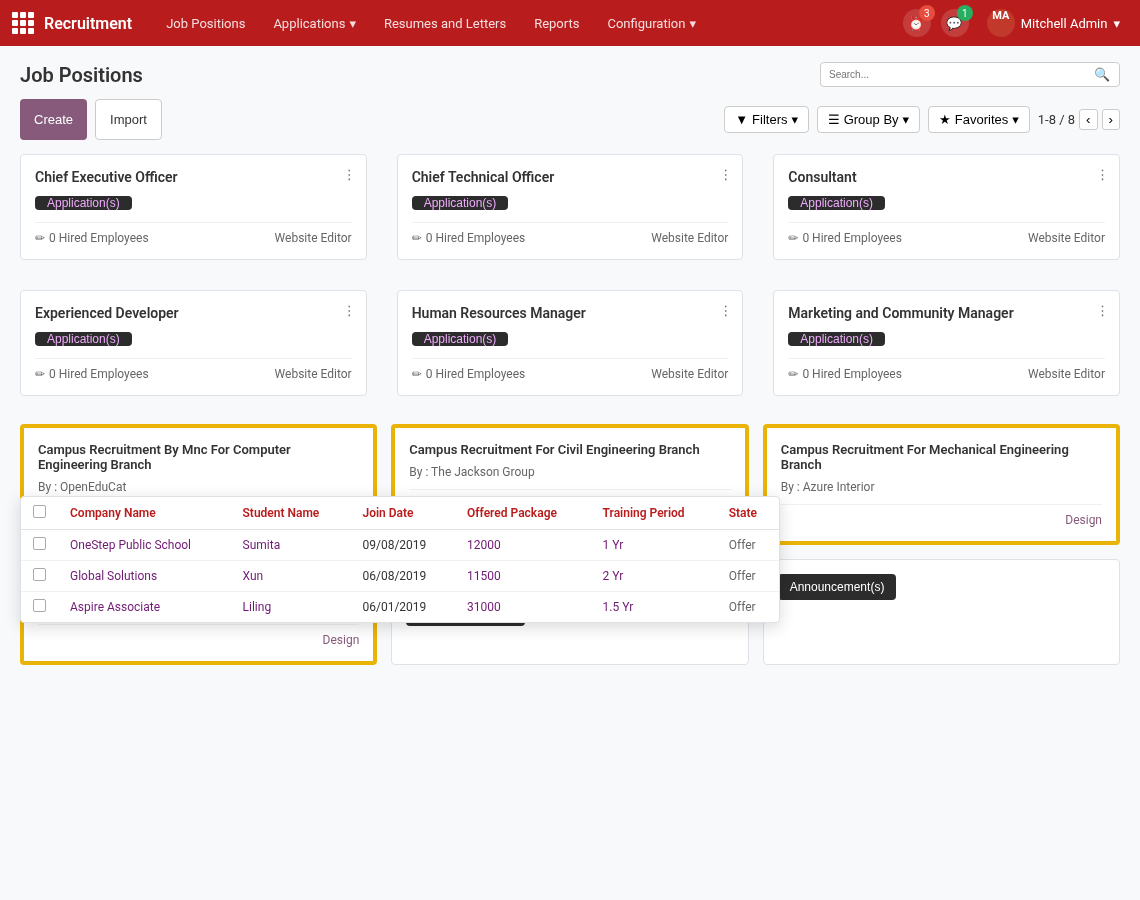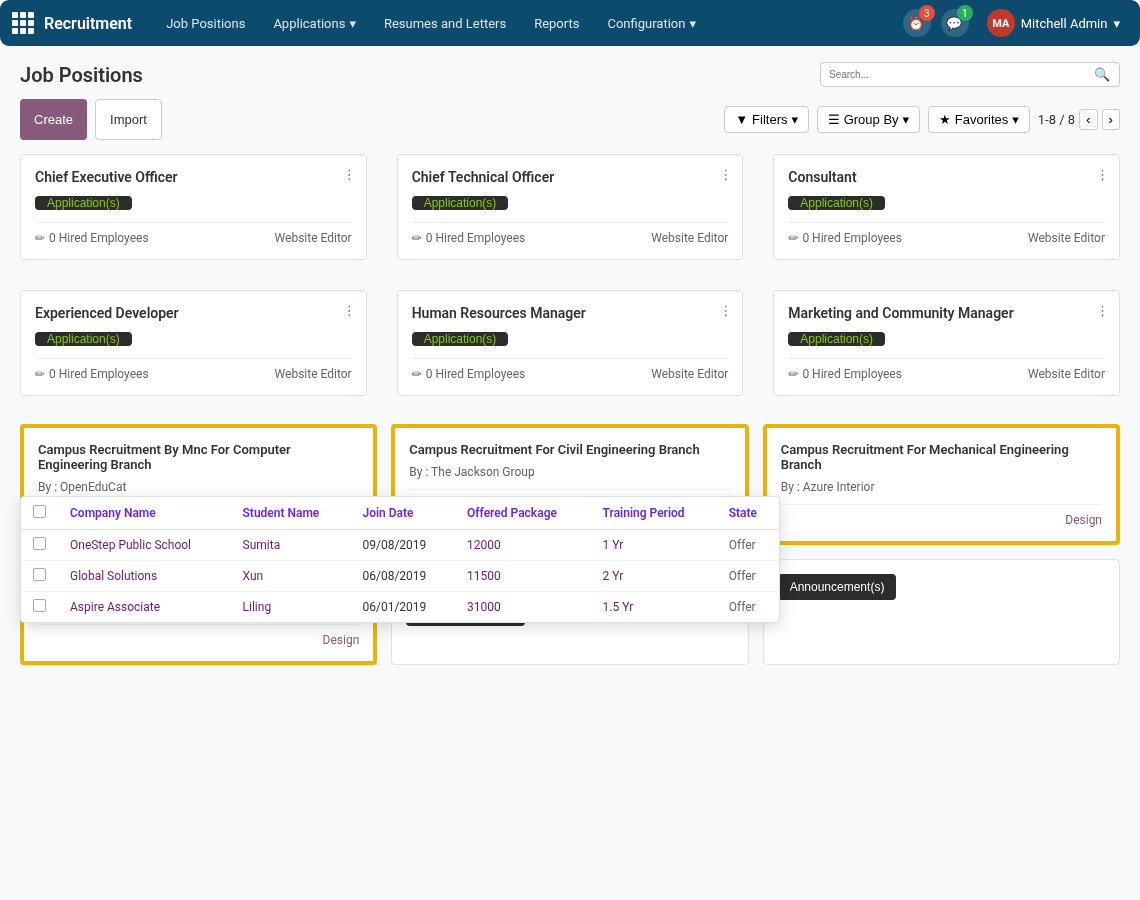--- a/index.html
+++ b/index.html
@@ -1,31 +1,31 @@
 <!DOCTYPE html>
 <html><head>
   <meta charset="utf-8">
   <style>
     * { box-sizing: border-box; margin: 0; padding: 0; }
     body { font-family: -apple-system, BlinkMacSystemFont, 'Segoe UI', Roboto, sans-serif; font-size: 13px; background: #f8f9fa; color: #333; width: 1140px; height: 900px; overflow: hidden; }
 
     
-    .navbar { background: #0c4a6e; display: flex; align-items: center; padding: 0 12px; height: 46px; color: white; border-radius: 9px; }
+    .navbar { background: #b91c1c; display: flex; align-items: center; padding: 0 12px; height: 46px; color: white; }
     .navbar-brand { display: flex; align-items: center; gap: 10px; color: white; font-size: 16px; font-weight: 600; margin-right: 20px; }
     .grid-icon { display: grid; grid-template-columns: repeat(3,6px); grid-template-rows: repeat(3,6px); gap: 2px; }
     .grid-dot { width: 6px; height: 6px; background: white; border-radius: 1px; }
     .nav-menu { display: flex; align-items: center; gap: 0; flex: 1; }
     .nav-item { color: rgba(255,255,255,0.85); padding: 0 14px; height: 46px; display: flex; align-items: center; cursor: pointer; font-size: 13px; gap: 4px; }
     .nav-right { display: flex; align-items: center; gap: 10px; margin-left: auto; }
     .nav-badge { position: relative; display: inline-flex; align-items: center; justify-content: center; }
     .badge-icon { width: 28px; height: 28px; background: rgba(255,255,255,0.15); border-radius: 50%; display: flex; align-items: center; justify-content: center; cursor: pointer; }
     .badge-count { position: absolute; top: -4px; right: -4px; background: #e74c3c; color: white; border-radius: 50%; width: 16px; height: 16px; font-size: 10px; display: flex; align-items: center; justify-content: center; }
     .badge-count.green { background: #27ae60; }
     .user-menu { display: flex; align-items: center; gap: 6px; cursor: pointer; padding: 4px 8px; border-radius: 4px; }
-    .user-avatar { width: 28px; height: 28px; background: #c0392b; border-radius: 50%; display: flex; align-items: center; justify-content: center; color: white; font-size: 11px; font-weight: bold; }
+    .user-avatar { width: 28px; height: 28px; background: #c0392b; border-radius: 50%; display: flex; align-items: flex-start; justify-content: center; color: white; font-size: 11px; font-weight: bold; }
 
     
     .content { padding: 16px 20px; background: #f8f9fa; }
 
     
     .page-header { display: flex; align-items: center; justify-content: space-between; margin-bottom: 12px; }
     .page-title { font-size: 20px; font-weight: 600; color: #333; }
     .search-bar { display: flex; align-items: center; border: 1px solid #ccc; border-radius: 4px; background: white; padding: 4px 8px; gap: 6px; width: 300px; }
     .search-bar input { border: none; outline: none; flex: 1; font-size: 10px; }
 
@@ -37,28 +37,28 @@
     .toolbar-right { display: flex; align-items: center; gap: 8px; }
     .filter-btn { display: flex; align-items: center; gap: 4px; background: white; border: 1px solid #ccc; border-radius: 4px; padding: 5px 10px; cursor: pointer; font-size: 13px; }
     .pagination { font-size: 13px; display: flex; align-items: center; gap: 4px; }
     .pag-arrow { cursor: pointer; padding: 2px 6px; border: 1px solid #ccc; border-radius: 3px; background: white; }
 
     
     .cards-grid { display: grid; grid-template-columns: repeat(3, 1fr); gap: 30px; margin-bottom: 28px; }
     .job-card { background: white; border: 1px solid #dee2e6; border-radius: 4px; padding: 14px; position: relative; }
     .job-card-title { font-size: 14px; font-weight: 600; margin-bottom: 10px; padding-right: 20px; }
     .card-menu { position: absolute; top: 12px; right: 10px; cursor: pointer; color: #666; }
-    .btn-applications { background: #2c2c2c; color: #84cc16; border: none; padding: 0 12px; border-radius: 4px; cursor: pointer; font-size: 12px; margin-bottom: 12px; }
+    .btn-applications { background: #2c2c2c; color: #f0abfc; border: none; padding: 0 12px; border-radius: 4px; cursor: pointer; font-size: 12px; margin-bottom: 12px; }
     .card-footer { display: flex; align-items: center; justify-content: space-between; color: #666; font-size: 12px; border-top: 1px solid #f0f0f0; padding-top: 8px; }
     .hired-count { display: flex; align-items: center; gap: 4px; }
 
     
     .dropdown-overlay { position: absolute; top: 450px; left: 20px; background: white; border: 1px solid #dee2e6; border-radius: 4px; box-shadow: 0 4px 16px rgba(0,0,0,0.15); z-index: 100; width: 760px; }
     .dropdown-table { width: 100%; border-collapse: collapse; }
-    .dropdown-table th { padding: 8px 12px; text-align: left; font-weight: 600; font-size: 12px; border-bottom: 1px solid #dee2e6; color: #6d28d9; }
+    .dropdown-table th { padding: 8px 12px; text-align: left; font-weight: 600; font-size: 12px; border-bottom: 1px solid #dee2e6; color: #b91c1c; }
     .dropdown-table td { padding: 7px 12px; font-size: 12px; border-bottom: 1px solid #f0f0f0; }
     .dropdown-table tr:last-child td { border-bottom: none; }
     .dropdown-table .link-text { color: #701a75; cursor: pointer; }
     .dropdown-table .offer-badge { color: #666; }
     .checkbox-cell { width: 24px; }
     .cb { width: 13px; height: 13px; border: 1px solid #aaa; border-radius: 2px; display: inline-block; }
     .header-cb { width: 13px; height: 13px; border: 1px solid #aaa; border-radius: 2px; display: inline-block; }
 
     
     .recruitment-grid { display: grid; grid-template-columns: repeat(3, 1fr); gap: 14px; margin-top: 14px; }

